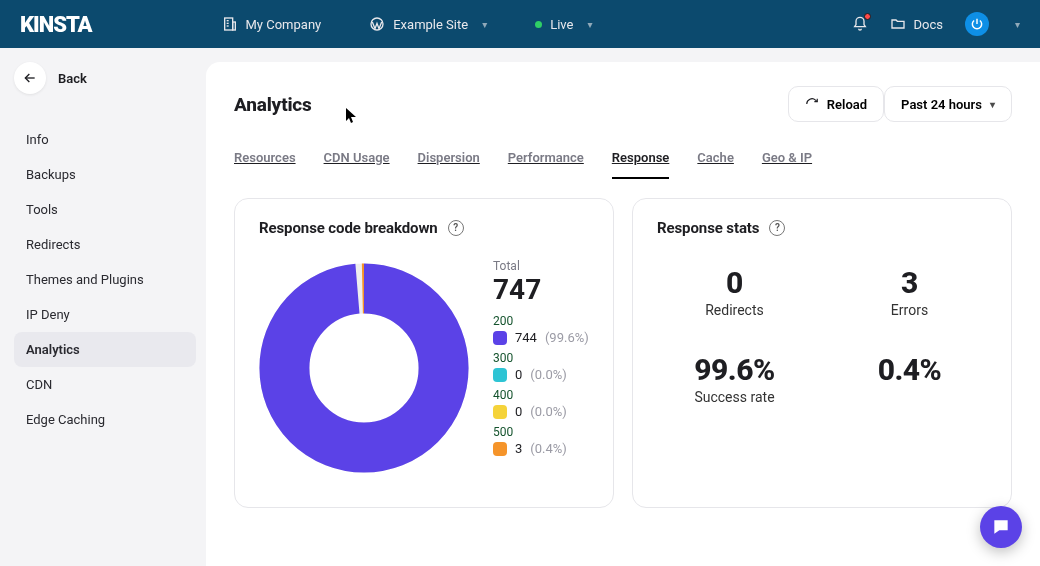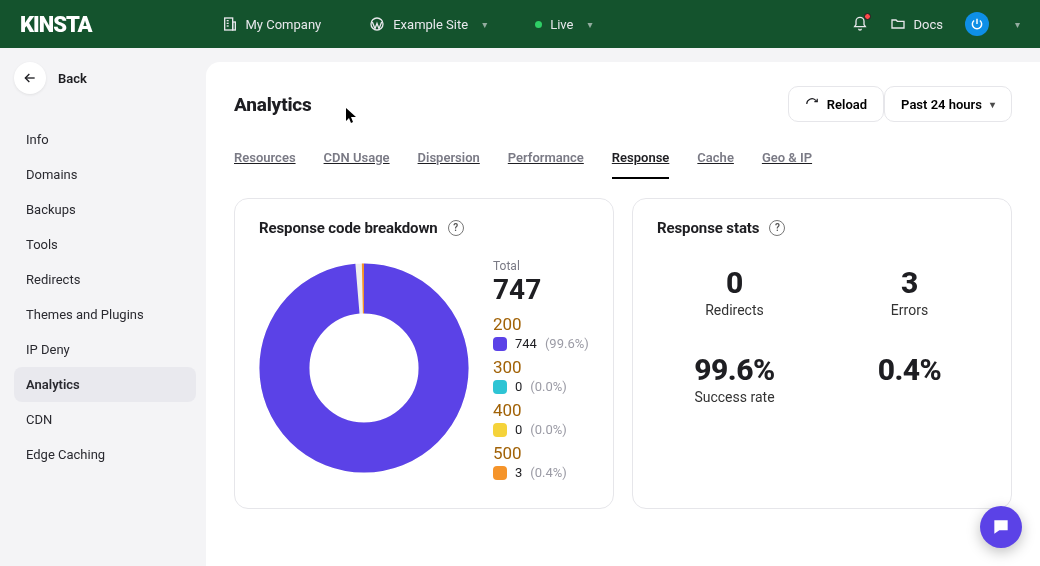--- a/index.html
+++ b/index.html
@@ -12,21 +12,21 @@
     --teal:#2ec4d4;
     --yellow:#f5d33a;
     --orange:#f5942a;
     --border:#e6e6ea;
     --sidebar-active:#e9e9ee;
   }
   *{box-sizing:border-box;font-family:-apple-system,BlinkMacSystemFont,"Segoe UI",Roboto,Arial,sans-serif;}
   body{margin:0;width:1040px;height:566px;background:var(--bg);overflow:hidden;color:var(--text);}
   
   
-  .topbar{height:48px;background:#14532d;display:flex;align-items:center;padding:0 20px;color:#e8e8ec;font-size:13px;}
+  .topbar{height:48px;background:#0c4a6e;display:flex;align-items:center;padding:0 20px;color:#e8e8ec;font-size:13px;}
   .logo{font-weight:900;letter-spacing:-1px;font-size:22px;text-transform:uppercase;color:#fff;display:flex;align-items:center;gap:2px;}
   .tb-group{display:flex;align-items:center;gap:10px;margin-left:130px;}
   .tb-sep{width:28px;}
   .tb-item{display:flex;align-items:center;gap:8px;color:#e8e8ec;}
   .tb-chev{opacity:.6;font-size:10px;margin-left:6px;}
   .status-dot{width:7px;height:7px;border-radius:50%;background:#2fcf66;display:inline-block;}
   .tb-right{margin-left:auto;display:flex;align-items:center;gap:22px;}
   .bell{position:relative;display:inline-flex;}
   .bell .badge{position:absolute;top:-3px;right:-3px;width:7px;height:7px;background:#ff4a4a;border-radius:50%;border:1px solid #1c1c1f;}
   .avatar{width:24px;height:24px;border-radius:50%;background:#0e8fe6;display:flex;align-items:center;justify-content:center;color:#fff;font-size:13px;font-weight:700;}
@@ -62,21 +62,21 @@
   .info-ic{width:16px;height:16px;border:1.5px solid #777;border-radius:50%;display:inline-flex;align-items:center;justify-content:center;font-size:10px;line-height:1;color:#555;font-weight:600;}
   
   
   .donut-wrap{display:flex;gap:24px;align-items:flex-start;}
   .donut{width:210px;height:210px;position:relative;margin-top:8px;}
   .donut svg{transform:rotate(-90deg);}
   .legend{font-size:13px;padding-top:4px;}
   .legend .total-lbl{color:var(--muted);font-size:12px;}
   .legend .total-val{font-size:28px;font-weight:700;margin:0 0 8px;}
   .lg-row{margin-top:6px;}
-  .lg-code{font-size:17px;color:#a16207;margin-bottom:2px;}
+  .lg-code{font-size:12px;color:#14532d;margin-bottom:2px;}
   .lg-line{display:flex;align-items:center;gap:8px;font-size:13px;}
   .sw{width:14px;height:14px;border-radius:4px;}
   .sw.purple{background:var(--accent);}
   .sw.teal{background:var(--teal);}
   .sw.yellow{background:var(--yellow);}
   .sw.orange{background:var(--orange);}
   .lg-pct{color:var(--muted2);}
   
   
   .stats-grid{display:grid;grid-template-columns:1fr 1fr;row-gap:34px;column-gap:20px;text-align:center;margin-top:28px;}
@@ -157,21 +157,20 @@
       <span class="back-circle">
         <svg class="ico" style="stroke:#1e1e22" viewBox="0 0 24 24">
             <line x1="19" y1="12" x2="5" y2="12"></line>
             <polyline points="11 18 5 12 11 6"></polyline>
           </svg>
       </span>
       <span class="back-label">Back</span>
     </div>
     <nav class="nav" id="nav">
         <div class="nav-item">Info</div>
-        <div class="nav-item">Domains</div>
         <div class="nav-item">Backups</div>
         <div class="nav-item">Tools</div>
         <div class="nav-item">Redirects</div>
         <div class="nav-item">Themes and Plugins</div>
         <div class="nav-item">IP Deny</div>
         <div class="nav-item active">Analytics</div>
         <div class="nav-item">CDN</div>
         <div class="nav-item">Edge Caching</div>
       </nav>
   </aside>

